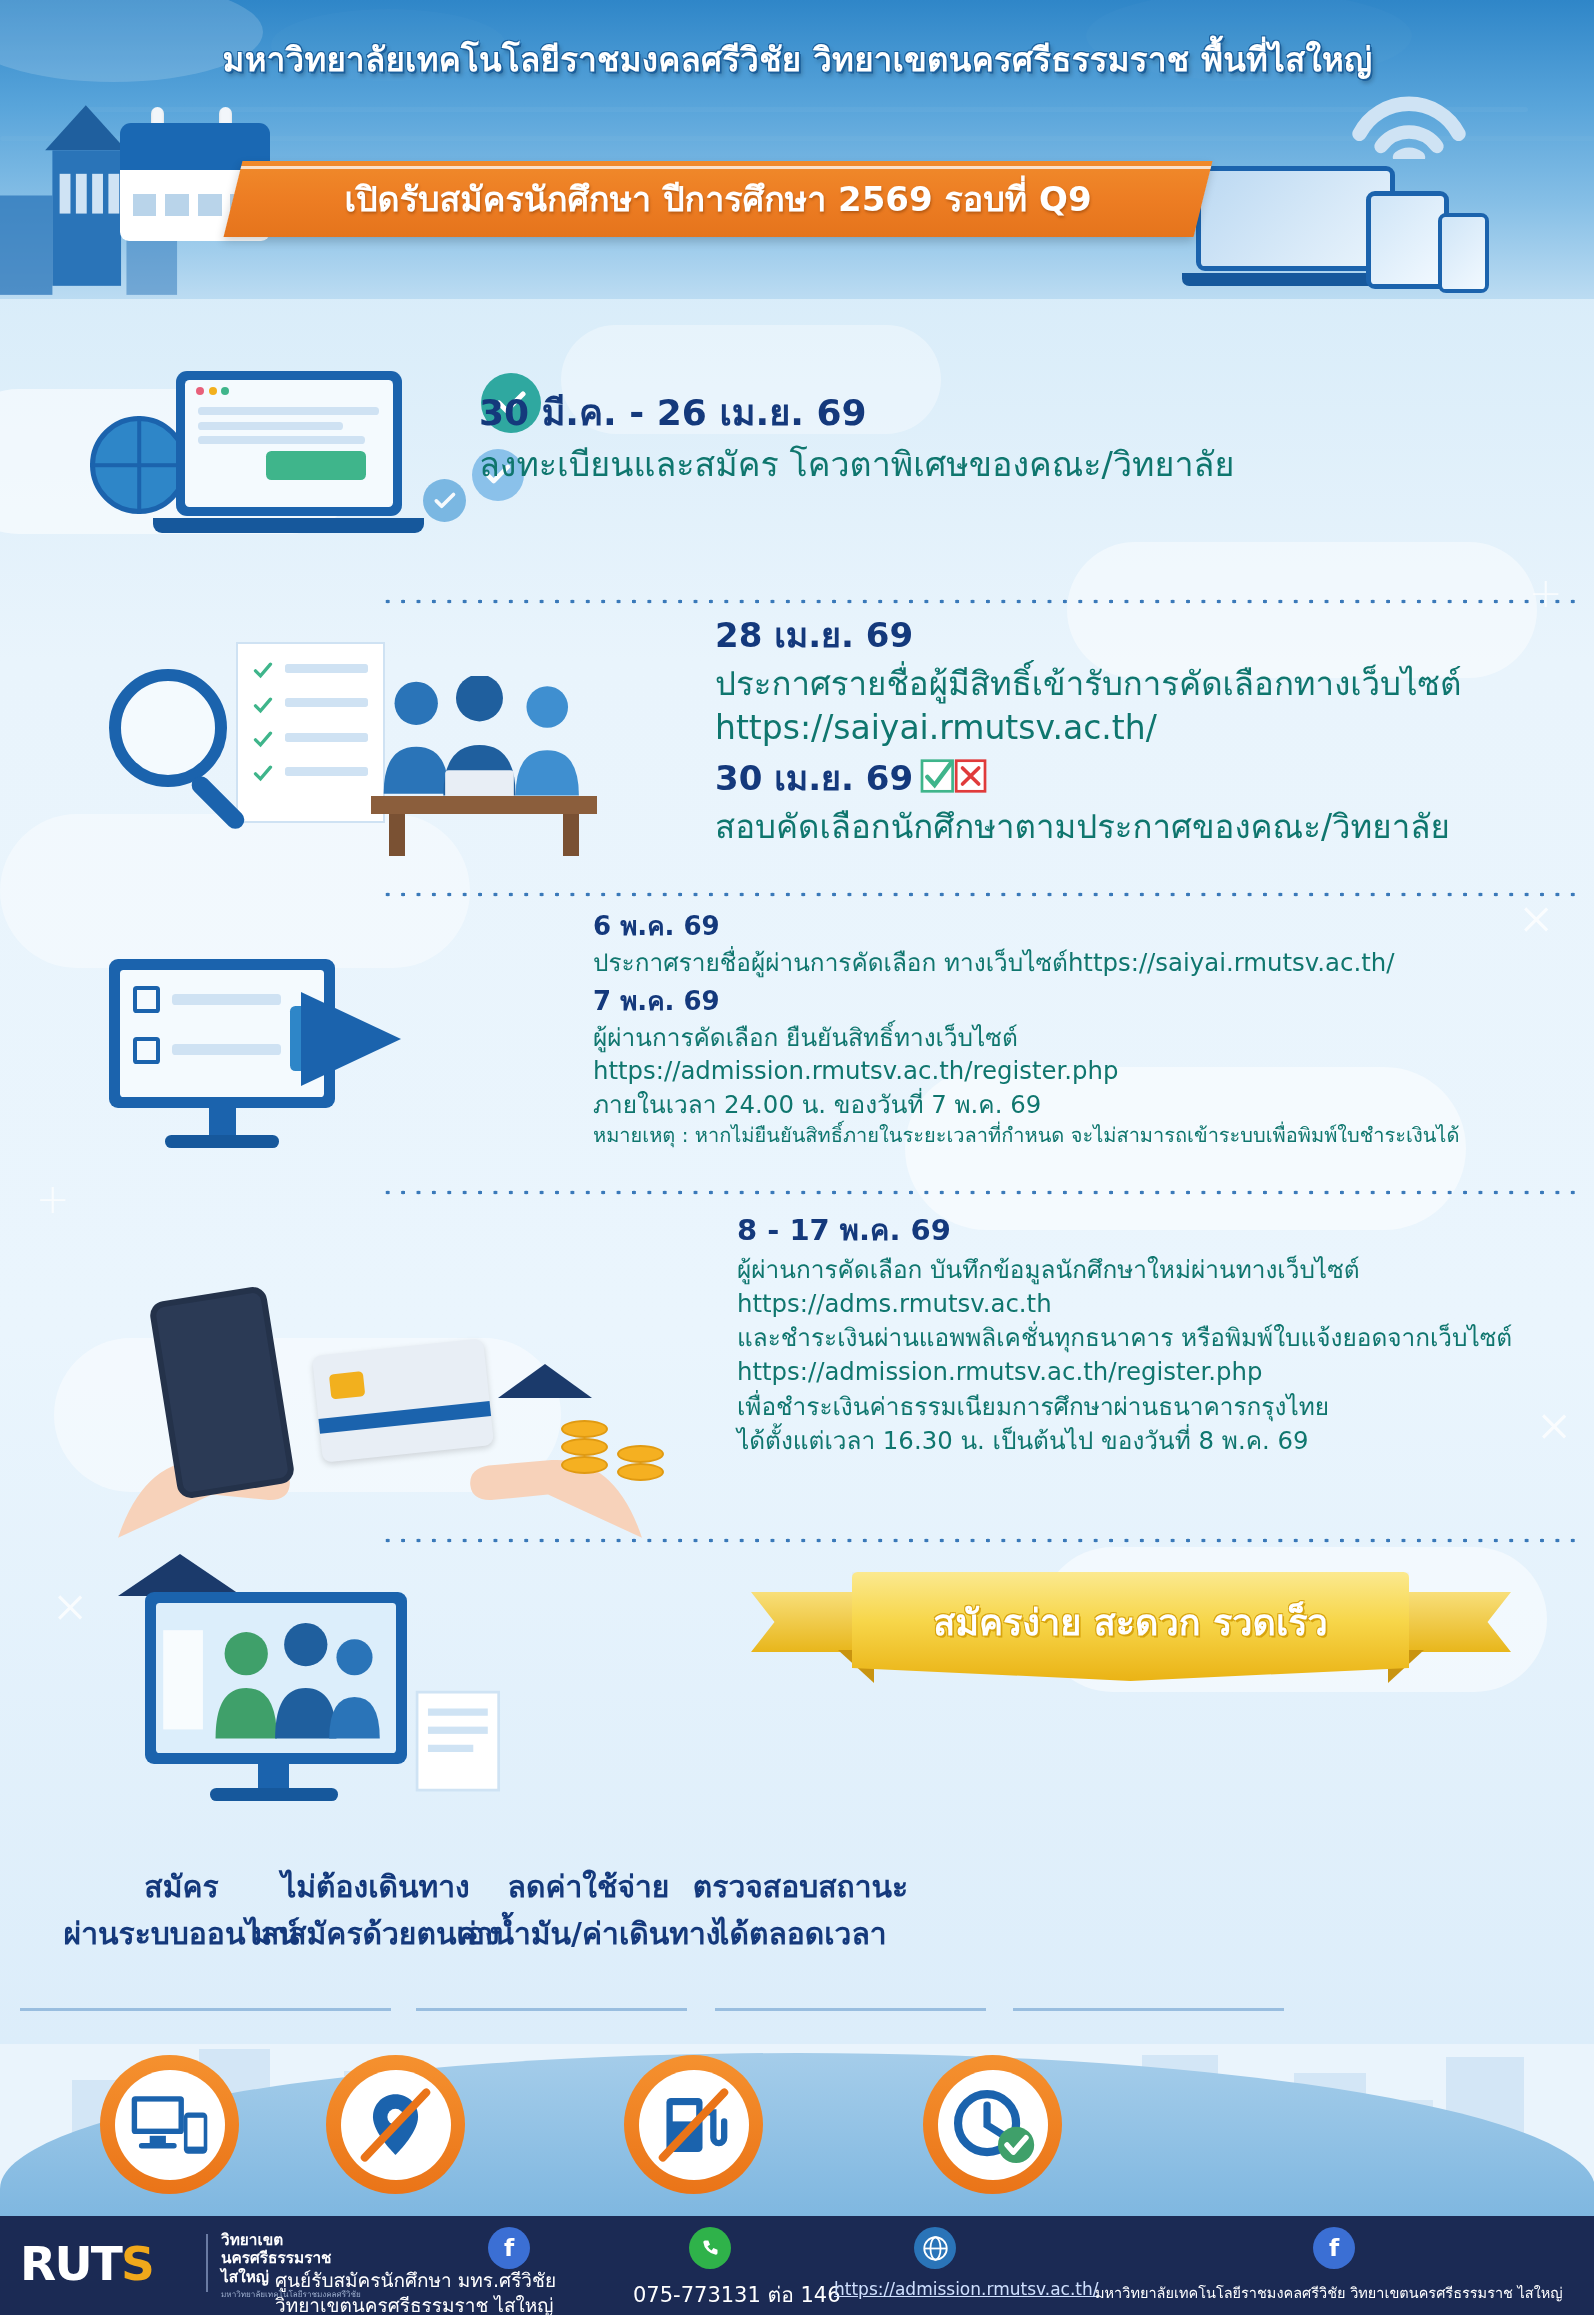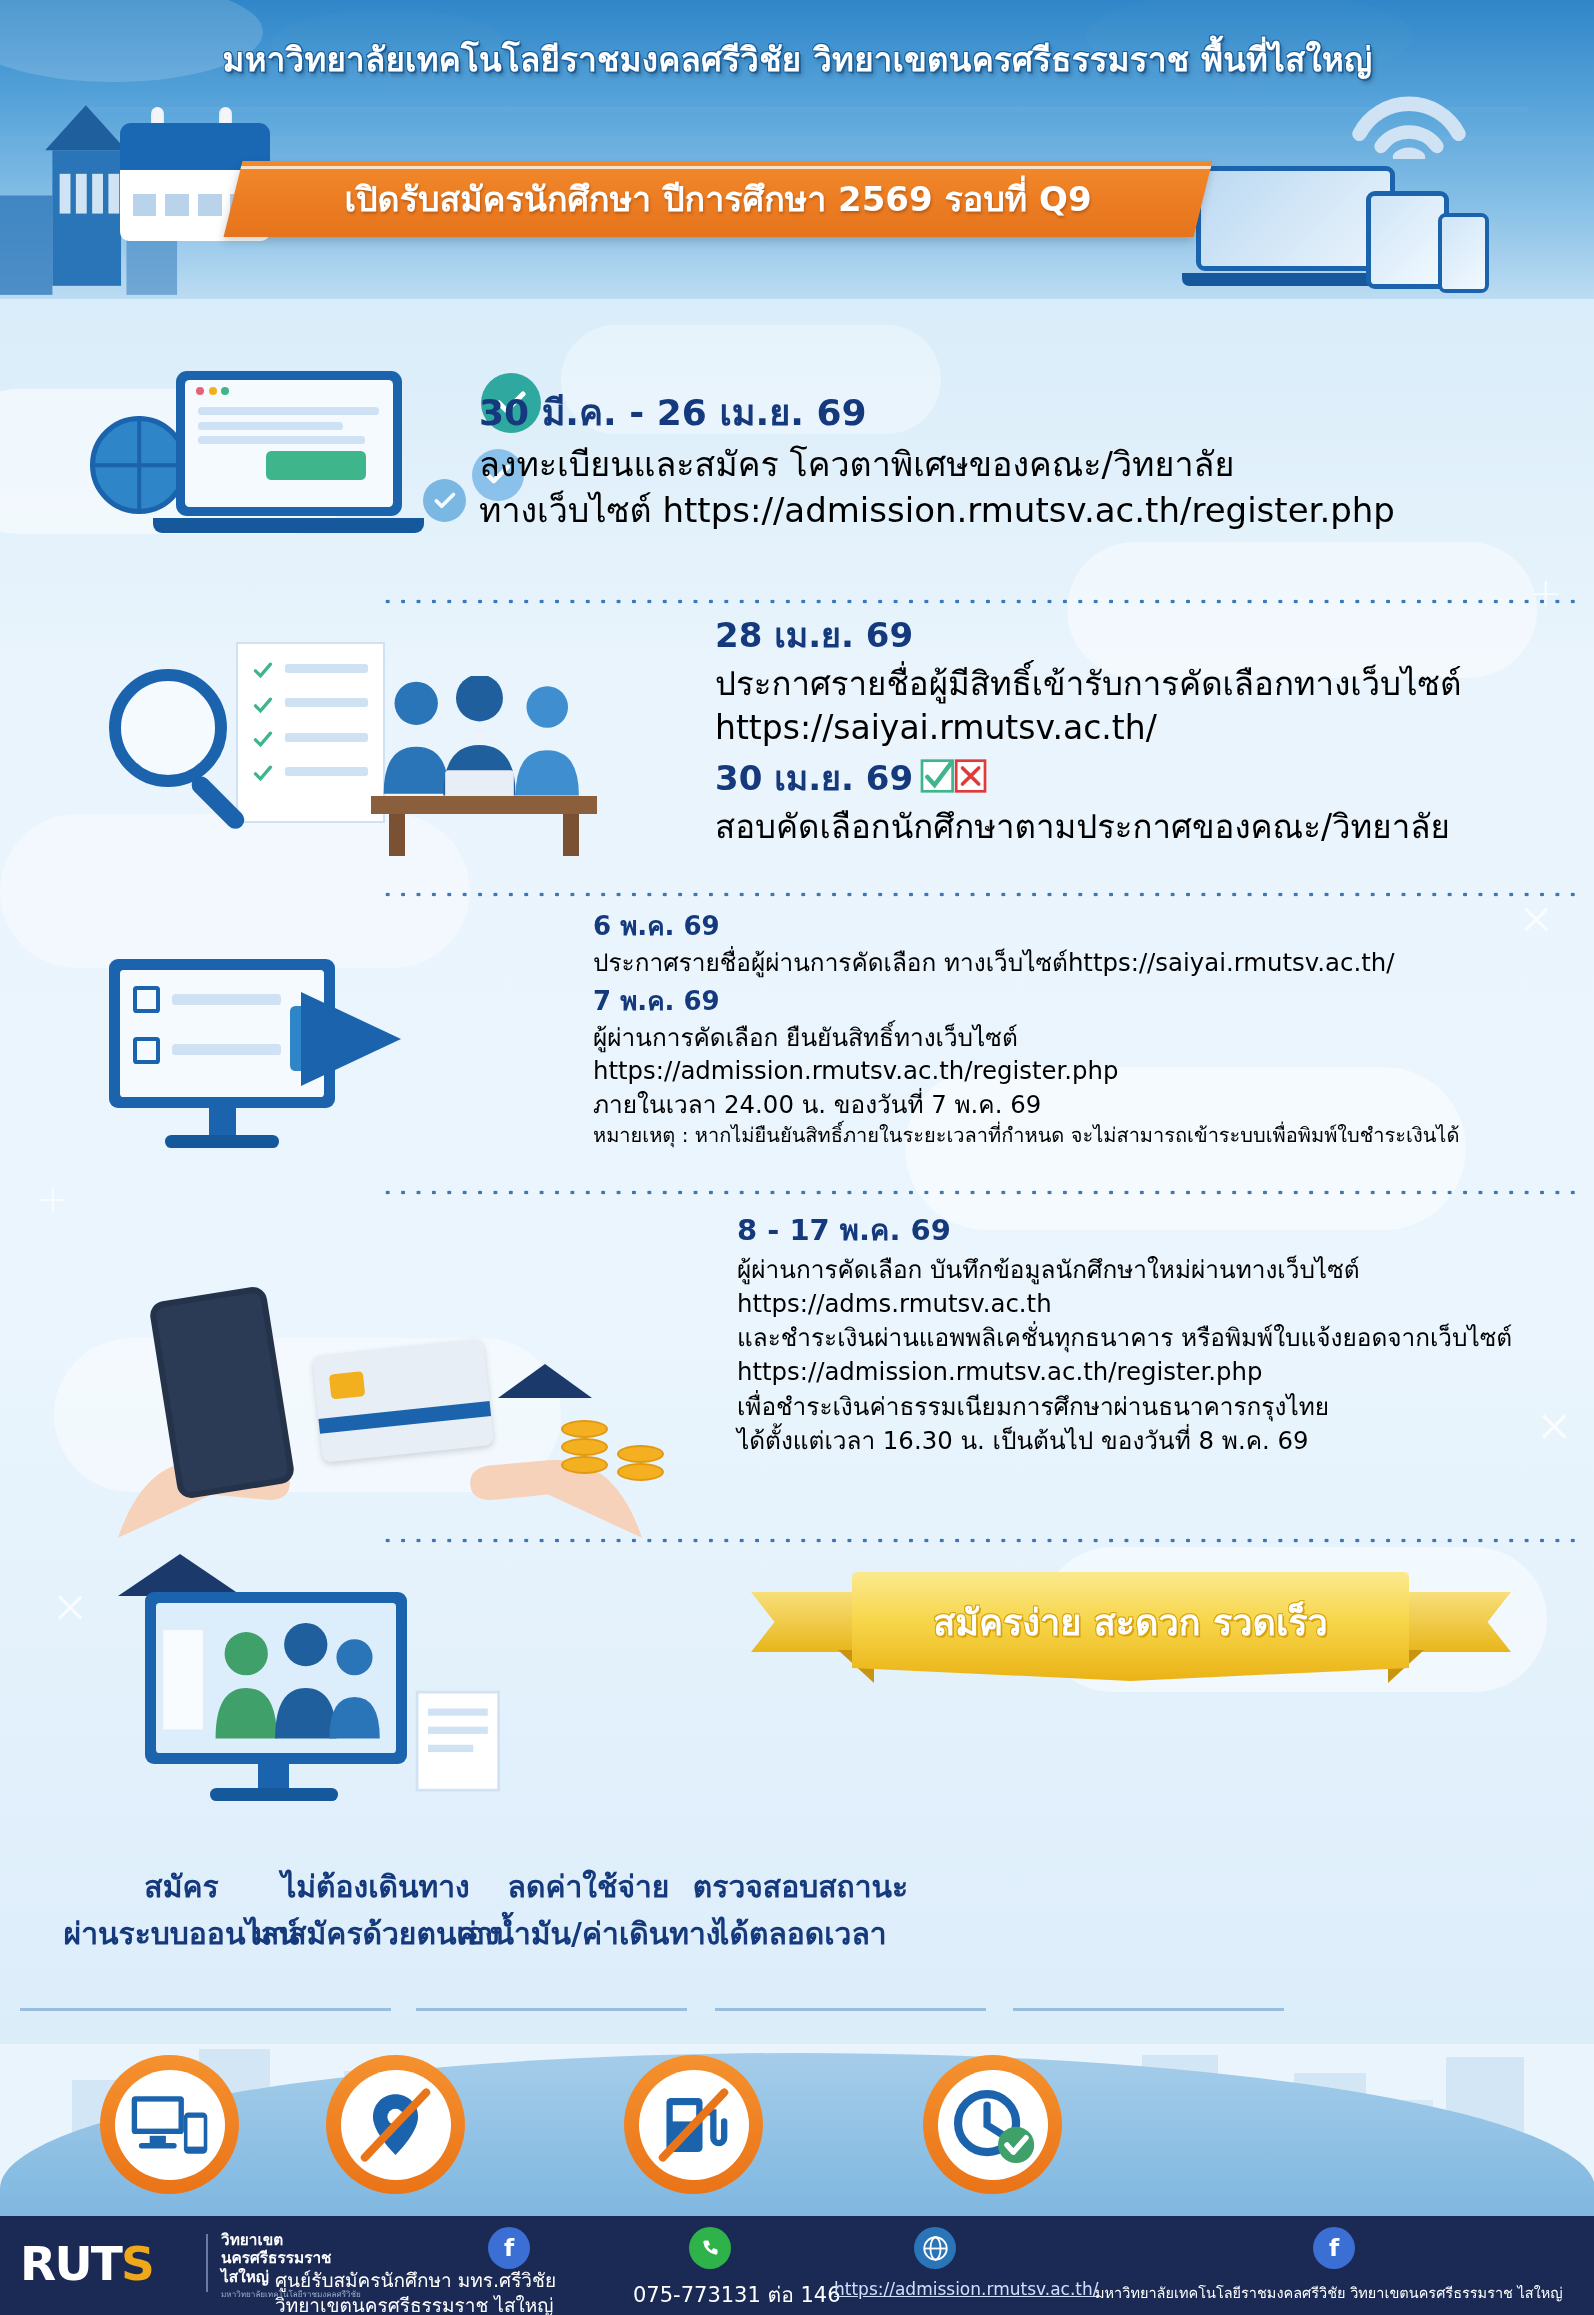--- a/index.html
+++ b/index.html
@@ -74,21 +74,21 @@
   .soft-cloud { position:absolute; background:#ffffff; opacity:.55; border-radius:181px; }
   .plus { position:absolute; color:#ffffff; opacity:.75; font-size:40px; font-weight:300; }
   .cross { position:absolute; width:31px; height:31px; opacity:.8; }
   .cross:before,.cross:after{content:"";position:absolute;left:50%;top:0;width:2.7px;height:31px;background:#fff;}
   .cross:before{transform:translateX(-50%) rotate(45deg);}
   .cross:after{transform:translateX(-50%) rotate(-45deg);}
 
   
   .block { position:absolute; }
   .dateline { font-weight:bold; color:#14397c; white-space:nowrap; }
-  .bodyline { color:#000000; white-space:nowrap; }
+  .bodyline { color:#0f766e; white-space:nowrap; }
 
   .b1 { left:479px; top:384px; }
   .b1 .dateline { font-size:36px; }
   .b1 .bodyline { font-size:34px; line-height:1.36; }
 
   .b2 { left:715px; top:608px; }
   .b2 .dateline { font-size:34px; }
   .b2 .bodyline { font-size:33px; line-height:1.32; }
 
   .b3 { left:593px; top:905px; }
@@ -314,21 +314,20 @@
   </div>
   <div class="chk" style="left:423px;top:479px;width:43px;height:43px;background:#4f9fd8;opacity:.7;">
     <svg viewBox="0 0 24 24">
         <path d="M4 12l5 5L20 6" stroke="#fff" stroke-width="3.4" fill="none" stroke-linecap="round" stroke-linejoin="round"></path>
       </svg>
   </div>
 
   <div class="block b1">
     <div class="dateline">30 มี.ค. - 26 เม.ย. 69</div>
     <div class="bodyline">ลงทะเบียนและสมัคร โควตาพิเศษของคณะ/วิทยาลัย</div>
-    <div class="bodyline">ทางเว็บไซต์ https://admission.rmutsv.ac.th/register.php</div>
   </div>
 
   <div class="dotted" style="top:599px;"></div>
 
   <div class="ill il2">
     <div class="doc">
       <div class="ln" style="top:20px;"></div>
         <div class="tk" style="top:16.3px;">
         <svg viewBox="0 0 24 24">
             <path d="M3 13l6 6L21 5" stroke="#3fb58b" stroke-width="4" fill="none" stroke-linecap="round"></path>

